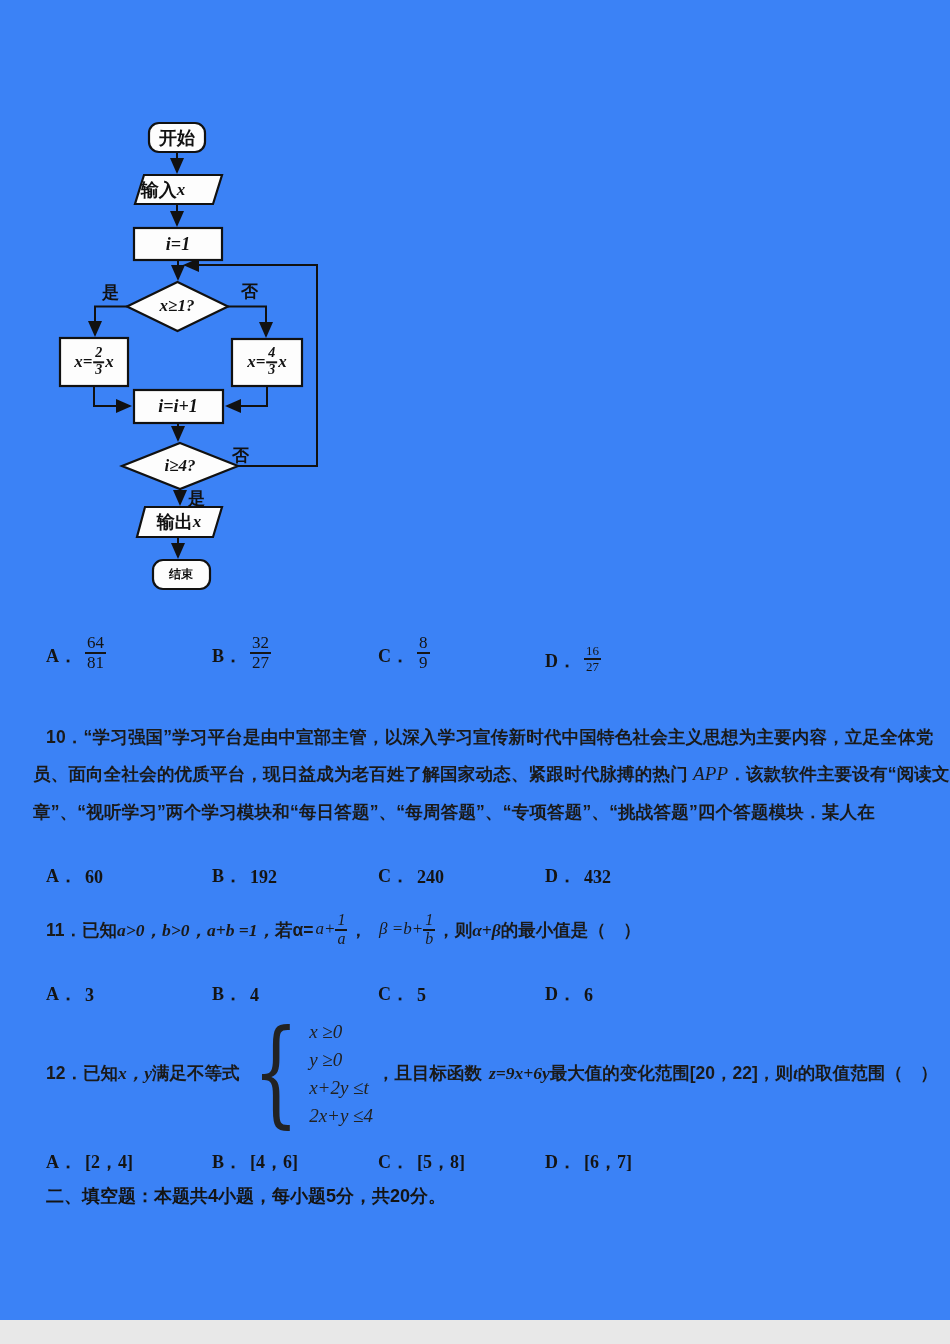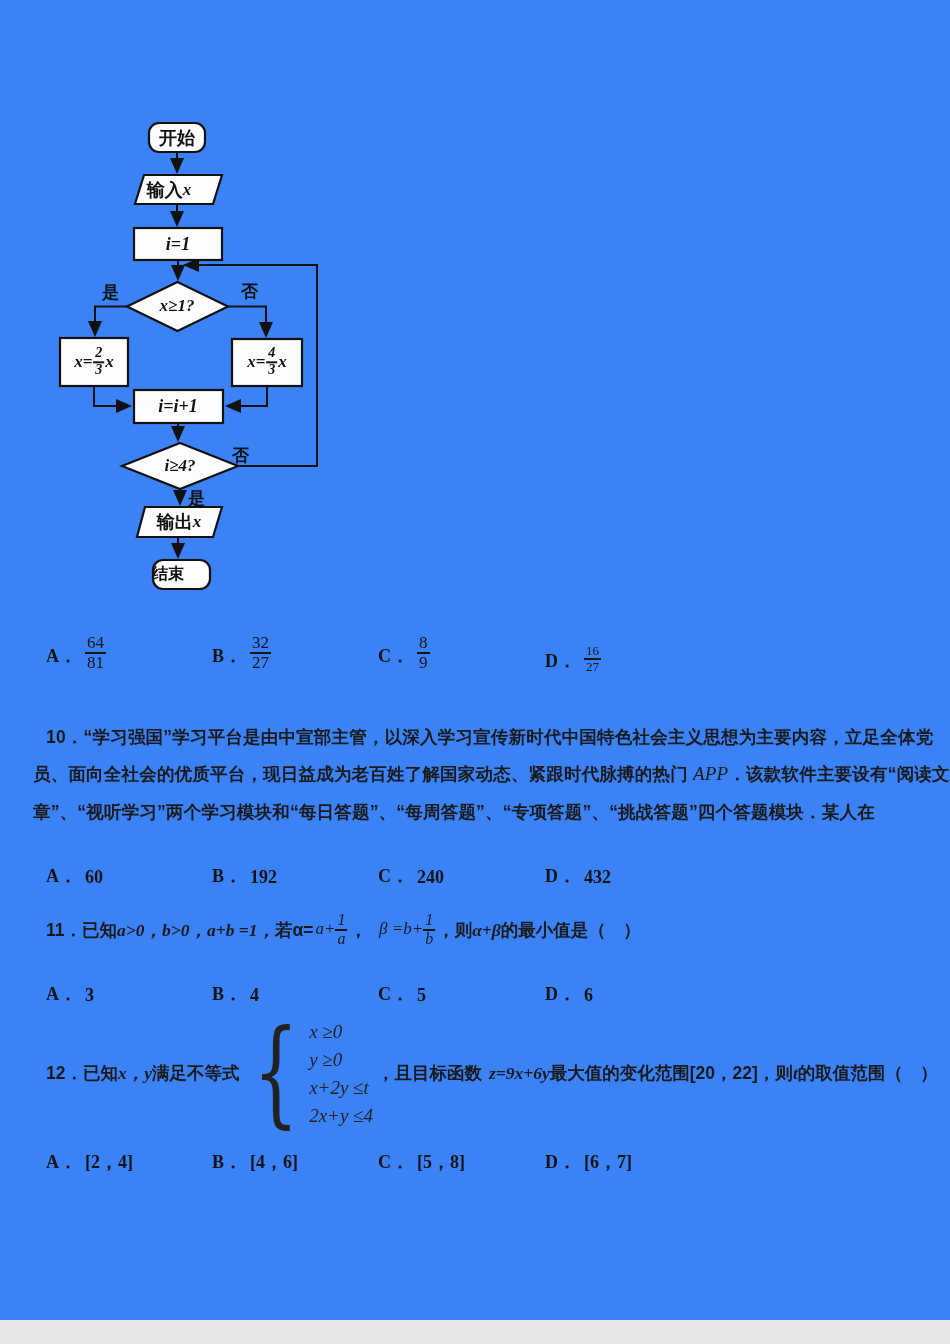--- a/index.html
+++ b/index.html
@@ -82,21 +82,21 @@
         <rect x="232" y="339" width="70" height="47"></rect>
         <rect x="134" y="390" width="89" height="33"></rect>
         <polygon points="180,443 238,466 180,489 122,466"></polygon>
         <polygon points="145,507 222,507 213,537 137,537"></polygon>
         <rect x="153" y="560" width="57" height="29" rx="10"></rect>
       </g>
     </svg>
 
     <span class="fc-label cn" style="left:177px; top:138px; font-size:18px;">开始</span>
 
-    <span class="fc-label" style="left:169px; top:190px;">
+    <span class="fc-label" style="left:163px; top:190px;">
         <span class="cn" style="font-size:18px;">输入</span>
         <span class="math" style="font-size:17px;">x</span>
       </span>
 
     <span class="fc-label math" style="left:178px; top:244px; font-size:18px;">i=1</span>
 
     <span class="fc-label math" style="left:177px; top:306px; font-size:17px;">x≥1?</span>
 
     <span class="fc-side cn" style="left:102px; top:281px;">是</span>
     <span class="fc-side cn" style="left:241px; top:280px;">否</span>
@@ -124,21 +124,21 @@
     <span class="fc-label math" style="left:180px; top:466px; font-size:17px;">i≥4?</span>
 
     <span class="fc-side cn" style="left:232px; top:444px;">否</span>
     <span class="fc-side cn" style="left:188px; top:487px;">是</span>
 
     <span class="fc-label" style="left:179px; top:522px;">
         <span class="cn" style="font-size:18px;">输出</span>
         <span class="math" style="font-size:17px;">x</span>
       </span>
 
-    <span class="fc-label cn" style="left:168px; top:574px; font-size:16px;">结束</span>
+    <span class="fc-label cn" style="left:181px; top:574px; font-size:12px;">结束</span>
   </div>
 
   <div class="opt-row-item" style="left:46px; top:634px;">
     <span class="opt-label">A．</span>
     <span class="frac opt-frac">
         <span class="num">64</span>
         <span class="den">81</span>
       </span>
   </div>
   <div class="opt-row-item" style="left:212px; top:634px;">
@@ -249,14 +249,15 @@
   </div>
   <div class="opt-row-item" style="left:378px; top:1150px;">
     <span class="opt-label">C．</span>
     <span class="opt-val">[5，8]</span>
   </div>
   <div class="opt-row-item" style="left:545px; top:1150px;">
     <span class="opt-label">D．</span>
     <span class="opt-val">[6，7]</span>
   </div>
 
+  <div class="section-head cn" style="left:46px; top:1184px;">二、填空题：本题共4小题，每小题5分，共20分。</div>
 
 </div>
 
 </body></html>

